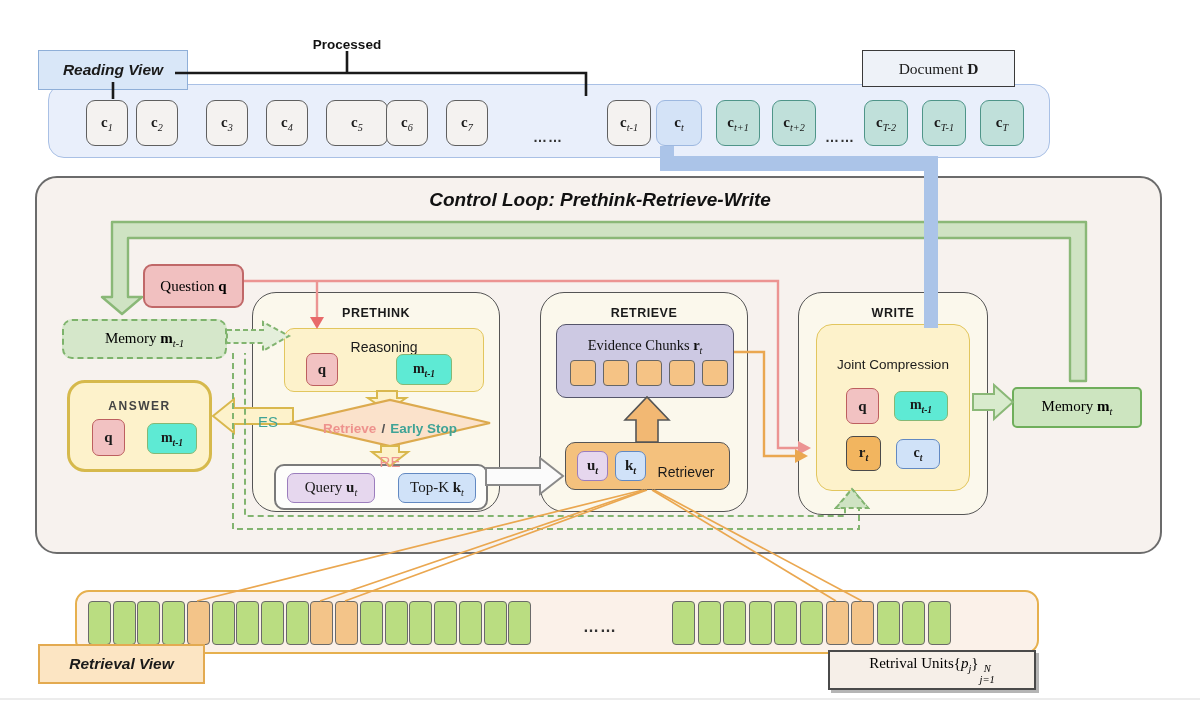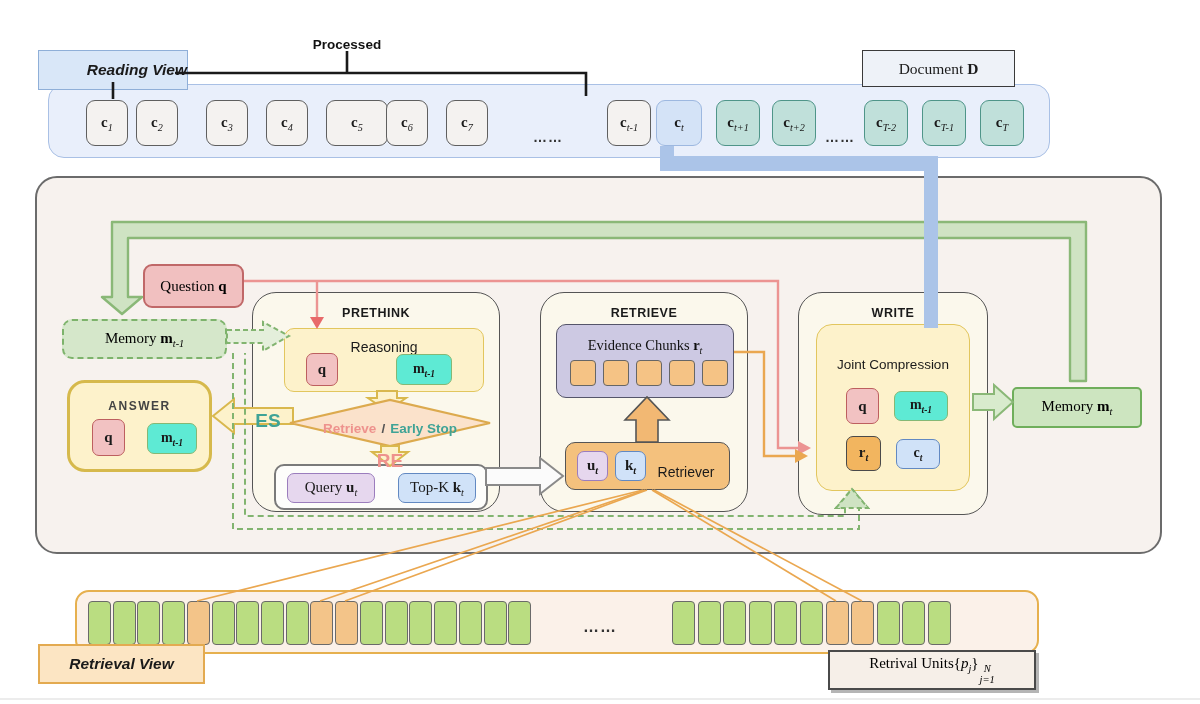--- a/index.html
+++ b/index.html
@@ -8,21 +8,21 @@
   .abs{position:absolute;box-sizing:border-box;}
   .ctr{display:flex;align-items:center;justify-content:center;text-align:center;margin-top:6px;}
   .serif{font-family:"Liberation Serif",serif;}
   sub{font-size:0.68em;font-style:italic;}
   .mb{font-weight:bold;}
   .mi{font-style:italic;}
   .stack{display:inline-flex;flex-direction:column;line-height:1;vertical-align:-4px;
          font-size:10.5px;margin-left:1px;}
   
   .tag-blue{background:#d9e7f8;border:1.6px solid #8fafd8;font-weight:bold;font-style:italic;
-            font-size:15.5px;color:#1a1a1a;z-index:3;justify-content:flex-end;}
+            font-size:15.5px;color:#1a1a1a;z-index:3;}
   .doc-tag{background:#eef2f8;border:1.6px solid #3a3a3a;font-size:15.5px;color:#1a1a1a;z-index:3;}
   .read-container{background:#e9effb;border:1.6px solid #a9c0e5;border-radius:16px;z-index:1;}
   .chunk{position:absolute;height:46px;border-radius:9px;z-index:2;display:flex;align-items:center;
          justify-content:center;font-family:"Liberation Serif",serif;font-size:15px;color:#1a1a1a;
          box-sizing:border-box;}
   .chunk.processed{background:#f4f2f0;border:1.4px solid #5f5f5f;}
   .chunk.current{background:#d4e3f7;border:1.4px solid #9db8e0;}
   .chunk.future{background:#c0e0da;border:1.4px solid #4f9589;}
   .rdots{position:absolute;z-index:2;font-size:14px;letter-spacing:1px;color:#333;font-weight:bold;}
   
@@ -45,21 +45,21 @@
   .chip-blue{background:#d0e2f8;border:1.8px solid #6289c2;}
   .chip-orange{background:#f2b55f;border:1.8px solid #4a4a4a;}
   .query-wrap{background:#fdfdfb;border:2px solid #7a7a7a;border-radius:10px;z-index:2;}
   .evidence-box{background:#cdc9e3;border:1.6px solid #55556a;border-radius:10px;z-index:2;}
   .ev-square{position:absolute;width:24px;height:24px;background:#f5c385;border:1.4px solid #666;
              border-radius:4px;z-index:3;}
   .retriever-box{background:#f4c17d;border:1.6px solid #555;border-radius:10px;z-index:2;}
   .write-inner{background:#fdf2cb;border:1.8px solid #e2c65e;border-radius:16px;z-index:2;}
   .plain-label{font-size:14px;color:#1a1a1a;z-index:3;}
   .diamond-text{font-size:13.5px;font-weight:bold;z-index:5;}
-  .es-re{font-size:19px;font-weight:bold;z-index:5;}
+  .es-re{font-size:15px;font-weight:normal;z-index:5;}
   .teal{color:#3fa396;} .salmon{color:#ee928d;}
   
   .ret-container{background:#fbf1e9;border:2px solid #e6b04e;border-radius:14px;z-index:1;}
   .ret-square{position:absolute;width:21px;height:42px;border-radius:4px;border:1.4px solid #6a6a6a;
               z-index:2;}
   .ret-square.green{background:#badd81;}
   .ret-square.orange{background:#f3c489;}
   .tag-orange{background:#fce5c3;border:2px solid #e3aa50;font-weight:bold;font-style:italic;
               font-size:15.5px;color:#1a1a1a;z-index:3;}
   .units-tag{background:#f6efe8;border:2px solid #4a4a4a;font-size:15px;z-index:3;
@@ -122,20 +122,23 @@
       </div>
       <div class="chunk future" style="left: 922px; top: 100px; width: 44px;">
         <span><span class="mb">c</span><sub>T-1</sub></span>
       </div>
       <div class="chunk future" style="left: 980px; top: 100px; width: 44px;">
         <span><span class="mb">c</span><sub>T</sub></span>
       </div>
     </div>
 
   <div class="abs loop-box" style="left:35px;top:176px;width:1127px;height:378px;"></div>
+  <div class="abs ctr loop-title" style="left:300px;top:182px;width:600px;height:24px;">
+    <span>Control Loop: Prethink-Retrieve-Write</span>
+  </div>
 
   <div class="abs ctr q-box serif" style="left:143px;top:258px;width:101px;height:44px;">
     <span><span>Question </span><span class="mb">q</span></span>
   </div>
 
   <div class="abs ctr mem-prev serif" style="left:62px;top:313px;width:165px;height:40px;">
     <span><span>Memory </span><span class="mb">m</span><sub>t-1</sub></span>
   </div>
 
   <div class="abs answer-box" style="left:67px;top:380px;width:145px;height:92px;"></div>

